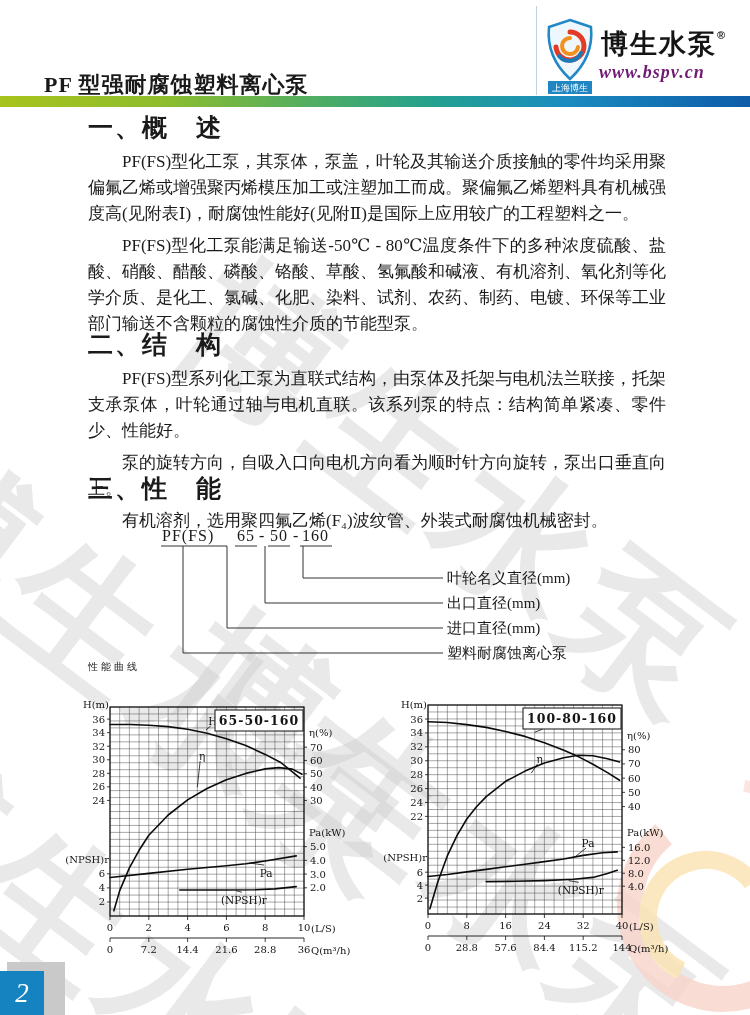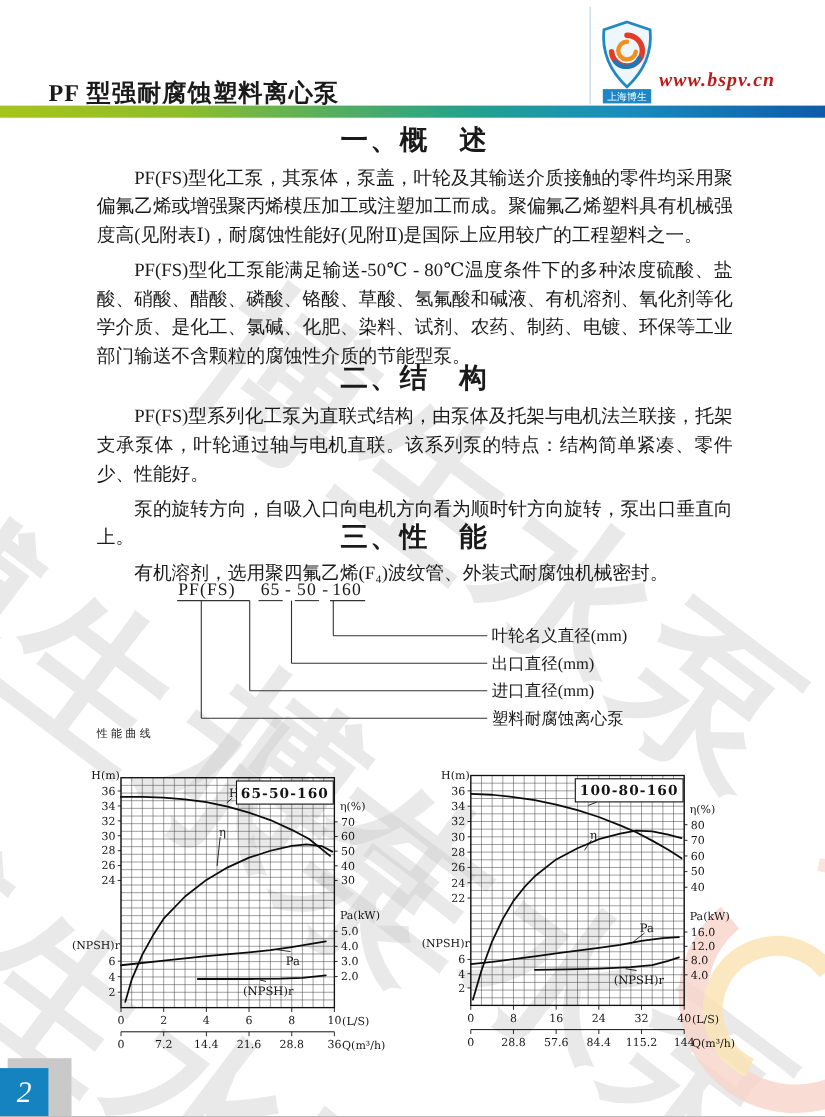--- a/index.html
+++ b/index.html
@@ -16,27 +16,27 @@
   .swirl{position:absolute;left:588px;top:768px;z-index:0;opacity:.8;}
   
   .page-title{position:absolute;left:32px;top:58px;margin:12px;font-size:22px;font-weight:bold;
     letter-spacing:1px;z-index:3;}
   .logo-divider{position:absolute;left:536px;top:6px;width:1px;height:89px;background:#bcd2e2;z-index:3;}
   .logo-shield{position:absolute;left:544px;top:18px;z-index:3;}
   .brand-row{position:absolute;left:601px;top:26px;z-index:3;font-family:"Liberation Sans","DejaVu Sans",sans-serif;
     font-weight:900;font-size:27px;letter-spacing:2px;color:#141414;white-space:nowrap;}
   .brand-reg{font-size:11px;vertical-align:14px;letter-spacing:0;}
   .brand-site{position:absolute;left:599px;top:62px;z-index:3;font-style:italic;font-weight:bold;
-    font-size:18px;color:#b91c1c;letter-spacing:1px;}
+    font-size:18px;color:#701a75;letter-spacing:1px;}
   .grad-bar{position:absolute;left:0;top:96px;width:750px;height:11px;z-index:3;
     background:linear-gradient(90deg,#a7c31c 0%,#8ebd2e 22%,#46ab6b 45%,#23a08f 58%,#1b8cc0 75%,#0d5ca9 100%);}
   
   .sec{position:absolute;left:88px;width:578px;z-index:2;}
   #sec1{top:113px;} #sec2{top:330px;} #sec3{top:474px;}
-  .sec h2{margin:0;font-size:25px;font-weight:bold;letter-spacing:2px;line-height:30px;text-align:center;}
+  .sec h2{margin:0;font-size:25px;font-weight:bold;letter-spacing:2px;line-height:30px;}
   .sec p{margin:6px 0 0;font-size:17px;line-height:26px;text-align:justify;text-indent:2em;}
   .model-label{text-indent:0 !important;font-size:16px !important;margin-top:10px !important;}
   #model-svg{position:absolute;left:85px;top:527px;z-index:2;overflow:visible;}
   #model-svg text{font-size:15px;fill:#1a1a1a;}
   #model-svg .mcode{font-size:16px;letter-spacing:1px;}
   #model-svg line{stroke:#333;stroke-width:1;}
   #curves-label{position:absolute;left:88px;top:660px;font-size:10px;letter-spacing:3px;z-index:2;}
   .chart{position:absolute;z-index:2;overflow:visible;}
   #chart-0{left:83px;top:695px;} #chart-1{left:401px;top:693px;}
   .chart text{fill:#141414;font-family:"DejaVu Serif","Liberation Serif",serif;}
@@ -65,20 +65,21 @@
   <h1 class="page-title">PF 型强耐腐蚀塑料离心泵</h1>
   <div class="logo-divider"></div>
   <svg class="logo-shield" width="52" height="78" viewBox="0 0 52 78">
     <path d="M26 2 L47 9 Q50 39 26 61 Q2 39 5 9 Z" fill="#eef7fd" stroke="#2187c5" stroke-width="2.5"></path>
     <path d="M26 14 A 14 14 0 1 1 12 29" fill="none" stroke="#e23c28" stroke-width="5" stroke-linecap="round"></path>
     <path d="M26 20 A 8 8 0 1 0 34 29" fill="none" stroke="#f2901e" stroke-width="4" stroke-linecap="round"></path>
     <path d="M15 38 A 13 13 0 0 0 37 35" fill="none" stroke="#1a7ab8" stroke-width="4" stroke-linecap="round"></path>
     <rect x="4" y="63" width="44" height="13" fill="#1f86c3"></rect>
     <text x="26" y="73" text-anchor="middle" fill="#ffffff" font-size="9">上海博生</text>
   </svg>
+  <div class="brand-row"><span>博生水泵</span><span class="brand-reg">®</span></div>
   <div class="brand-site">www.bspv.cn</div>
   <div class="grad-bar"></div>
 
   <section class="sec" id="sec1">
     <h2>一、概　述</h2>
     <p>PF(FS)型化工泵，其泵体，泵盖，叶轮及其输送介质接触的零件均采用聚偏氟乙烯或增强聚丙烯模压加工或注塑加工而成。聚偏氟乙烯塑料具有机械强度高(见附表Ⅰ)，耐腐蚀性能好(见附Ⅱ)是国际上应用较广的工程塑料之一。</p>
     <p>PF(FS)型化工泵能满足输送-50℃ - 80℃温度条件下的多种浓度硫酸、盐酸、硝酸、醋酸、磷酸、铬酸、草酸、氢氟酸和碱液、有机溶剂、氧化剂等化学介质、是化工、氯碱、化肥、染料、试剂、农药、制药、电镀、环保等工业部门输送不含颗粒的腐蚀性介质的节能型泵。</p>
   </section>
 
   <section class="sec" id="sec2">

